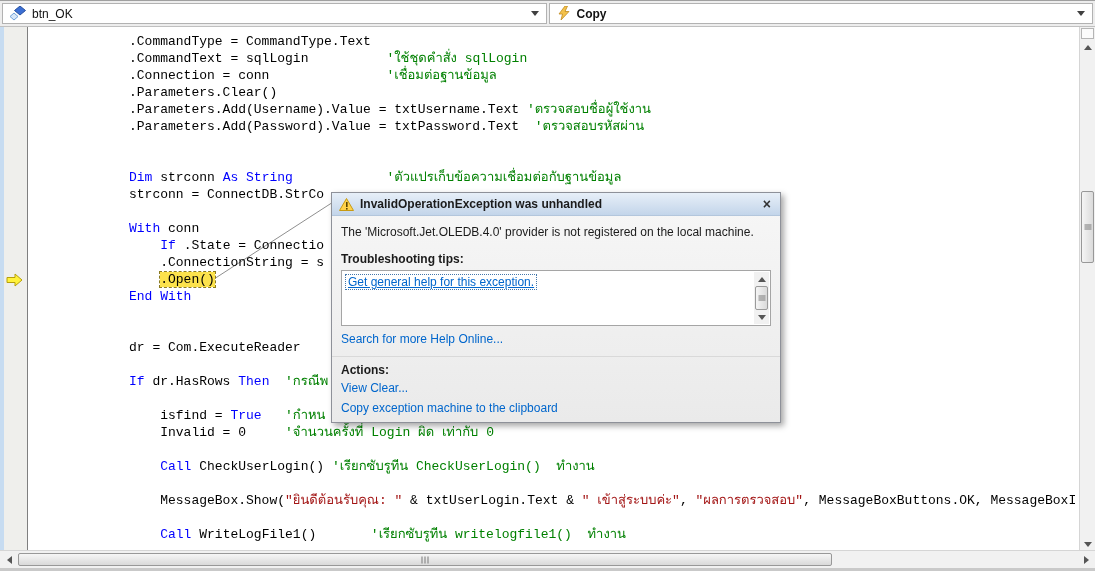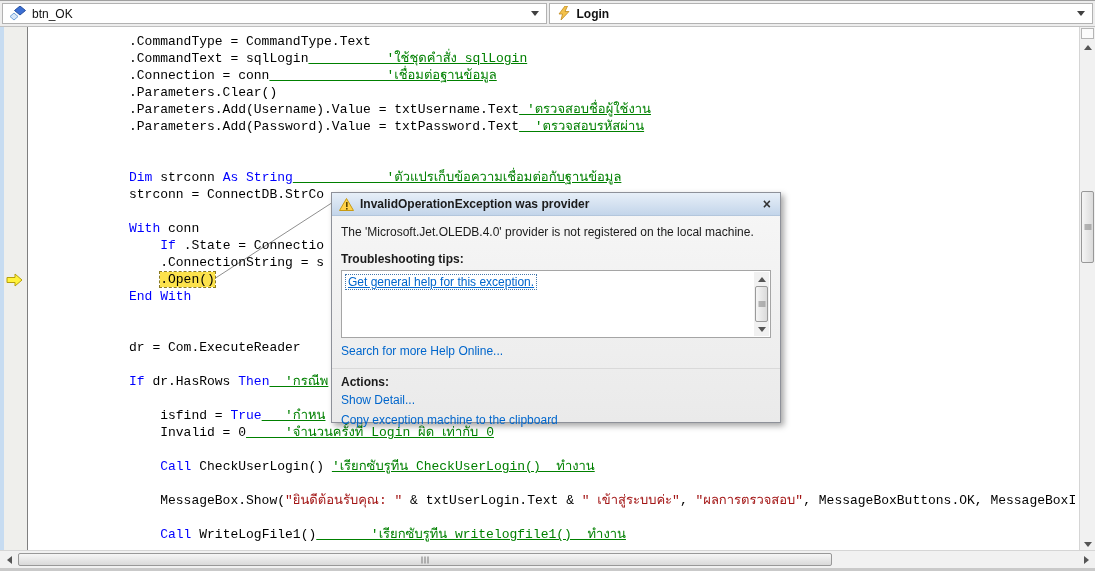--- a/index.html
+++ b/index.html
@@ -41,21 +41,21 @@
   .current-arrow { position:absolute; left:6px; top:246px; }
 
   .code {
     position:absolute; left:129px; top:6px;
     font-family:"Liberation Mono","DejaVu Sans Mono",monospace;
     font-size:13px; line-height:17px; white-space:pre; color:#000;
   }
   .code-line { height:17px; }
   .seg-p { color:var(--col-plain,#000); }
   .seg-k { color:var(--col-kw,#0000FF); }
-  .seg-c { color:var(--col-cm,#008000);text-decoration:underline; }
+  .seg-c { color:var(--col-cm,#008000); }
   .seg-s { color:var(--col-str,#A31515); }
   .seg-hl {
     color:#000; background:var(--col-hl,#FCE24C);
     outline:1px dashed #8B7B1F;
   }
   .callout-svg { position:absolute; left:0; top:0; pointer-events:none; }
 
   
   .dialog {
     position:absolute; left:331px; top:165px; width:450px; height:231px;
@@ -70,21 +70,21 @@
   }
   .dialog-title-text { font-weight:bold; font-size:12px; margin-left:6px; }
   .dialog-close {
     margin-left:auto; font-size:14px; line-height:14px; color:#333;
     cursor:default; padding:0 2px; font-weight:bold;
   }
   .dialog-body { padding:8px 9px 12px 9px; }
   .dlg-message { margin:1px 0 13px 0; }
   .dlg-bold { font-weight:bold; margin-bottom:4px; }
   .tips-box {
-    position:relative; height:68px; background:#fff; border:1px solid #A5A5A5;
+    position:relative; height:56px; background:#fff; border:1px solid #A5A5A5;
     padding:3px 20px 3px 3px; margin-bottom:6px;
   }
   .tip-link {
     display:inline-block; color:var(--col-link,#0066CC); text-decoration:underline;
     border:1px dotted #4477AA; padding:0 2px; cursor:pointer;
   }
   .mini-scroll {
     position:absolute; top:1px; right:1px; bottom:1px; width:15px; background:#F1F1F1;
   }
   .mini-btn { position:absolute; left:0; width:15px; height:14px; display:flex; align-items:center; justify-content:center; }
@@ -143,21 +143,21 @@
         <polygon points="4,7 8,10.5 4,14 0,10.5" fill="#D6E6F8" stroke="#6FA0D8" stroke-width="1"></polygon>
         <polygon points="10,0 15.5,4.5 10,9 4.5,4.5" fill="#3B6FD4" stroke="#27509E" stroke-width="1"></polygon>
       </svg>
       <span class="combo-label">btn_OK</span>
       <span class="combo-arrow"></span>
     </div>
     <div class="combo">
       <svg width="14" height="15">
         <polygon points="8,0 2,8 5.5,8 4,14 12,5.5 8,5.5 10.5,0" fill="#F3C24C" stroke="#C08A1E" stroke-width="0.8"></polygon>
       </svg>
-      <span class="combo-label bold">Login</span>
+      <span class="combo-label bold">Copy</span>
       <span class="combo-arrow"></span>
     </div>
   </div>
 
   <div class="editor">
     <div class="gutter">
       <div class="blue-strip"></div>
       <svg class="current-arrow" width="17" height="14">
         <polygon points="1,4.5 9,4.5 9,1 16,7 9,13 9,9.5 1,9.5" fill="#FFF23B" stroke="#B79F0B" stroke-width="1"></polygon>
       </svg>
@@ -169,21 +169,21 @@
 
     <div class="code"><div class="code-line"><span class="seg-p">.CommandType = CommandType.Text</span></div><div class="code-line"><span class="seg-p">.CommandText = sqlLogin</span><span class="seg-c">          'ใช้ชุดคำสั่ง sqlLogin</span></div><div class="code-line"><span class="seg-p">.Connection = conn</span><span class="seg-c">               'เชื่อมต่อฐานข้อมูล</span></div><div class="code-line"><span class="seg-p">.Parameters.Clear()</span></div><div class="code-line"><span class="seg-p">.Parameters.Add(Username).Value = txtUsername.Text</span><span class="seg-c"> 'ตรวจสอบชื่อผู้ใช้งาน</span></div><div class="code-line"><span class="seg-p">.Parameters.Add(Password).Value = txtPassword.Text</span><span class="seg-c">  'ตรวจสอบรหัสผ่าน</span></div><div class="code-line"></div><div class="code-line"></div><div class="code-line"><span class="seg-k">Dim</span><span class="seg-p"> strconn </span><span class="seg-k">As</span><span class="seg-p"> </span><span class="seg-k">String</span><span class="seg-c">            'ตัวแปรเก็บข้อความเชื่อมต่อกับฐานข้อมูล</span></div><div class="code-line"><span class="seg-p">strconn = ConnectDB.StrCo</span></div><div class="code-line"></div><div class="code-line"><span class="seg-k">With</span><span class="seg-p"> conn</span></div><div class="code-line"><span class="seg-p">    </span><span class="seg-k">If</span><span class="seg-p"> .State = Connectio</span></div><div class="code-line"><span class="seg-p">    .ConnectionString = s</span></div><div class="code-line"><span class="seg-p">    </span><span class="seg-hl">.Open()</span></div><div class="code-line"><span class="seg-k">End With</span></div><div class="code-line"></div><div class="code-line"></div><div class="code-line"><span class="seg-p">dr = Com.ExecuteReader</span></div><div class="code-line"></div><div class="code-line"><span class="seg-k">If</span><span class="seg-p"> dr.HasRows </span><span class="seg-k">Then</span><span class="seg-c">  'กรณีพ</span></div><div class="code-line"></div><div class="code-line"><span class="seg-p">    isfind = </span><span class="seg-k">True</span><span class="seg-c">   'กำหน</span></div><div class="code-line"><span class="seg-p">    Invalid = 0</span><span class="seg-c">     'จำนวนครั้งที่ Login ผิด เท่ากับ 0</span></div><div class="code-line"></div><div class="code-line"><span class="seg-p">    </span><span class="seg-k">Call</span><span class="seg-p"> CheckUserLogin() </span><span class="seg-c">'เรียกซับรูทีน CheckUserLogin()  ทำงาน</span></div><div class="code-line"></div><div class="code-line"><span class="seg-p">    MessageBox.Show(</span><span class="seg-s">"ยินดีต้อนรับคุณ: "</span><span class="seg-p"> &amp; txtUserLogin.Text &amp; </span><span class="seg-s">" เข้าสู่ระบบค่ะ"</span><span class="seg-p">, </span><span class="seg-s">"ผลการตรวจสอบ"</span><span class="seg-p">, MessageBoxButtons.OK, MessageBoxI</span></div><div class="code-line"></div><div class="code-line"><span class="seg-p">    </span><span class="seg-k">Call</span><span class="seg-p"> WriteLogFile1()</span><span class="seg-c">       'เรียกซับรูทีน writelogfile1()  ทำงาน</span></div></div>
 
     <div class="dialog">
       <div class="dialog-title">
         <svg width="15" height="13">
           <polygon points="7.5,0.5 14.5,12.5 0.5,12.5" fill="#FFD24A" stroke="#C79A12" stroke-width="1"></polygon>
           <rect x="7" y="4" width="1.6" height="5" fill="#5A4500"></rect>
           <rect x="7" y="10" width="1.6" height="1.6" fill="#5A4500"></rect>
         </svg>
-        <span class="dialog-title-text">InvalidOperationException was provider</span>
+        <span class="dialog-title-text">InvalidOperationException was unhandled</span>
         <span class="dialog-close">×</span>
       </div>
       <div class="dialog-body">
         <div class="dlg-message">The 'Microsoft.Jet.OLEDB.4.0' provider is not registered on the local machine.</div>
         <div class="dlg-bold">Troubleshooting tips:</div>
         <div class="tips-box">
           <span class="tip-link">Get general help for this exception.</span>
           <div class="mini-scroll">
             <div class="mini-btn up">
                 <span class="tri-up"></span>
@@ -196,21 +196,21 @@
                 </span>
             </div>
             <div class="mini-btn down">
                 <span class="tri-down"></span>
               </div>
           </div>
         </div>
         <div class="link-line">Search for more Help Online...</div>
         <div class="dlg-sep"></div>
         <div class="dlg-bold">Actions:</div>
-        <div class="action-link">Show Detail...</div>
+        <div class="action-link">View Clear...</div>
         <div class="action-link">Copy exception machine to the clipboard</div>
       </div>
     </div>
   </div>
 
   <div class="vscroll">
     <div class="v-splitter"></div>
     <div class="v-btn up">
         <span class="tri-up"></span>
       </div>

